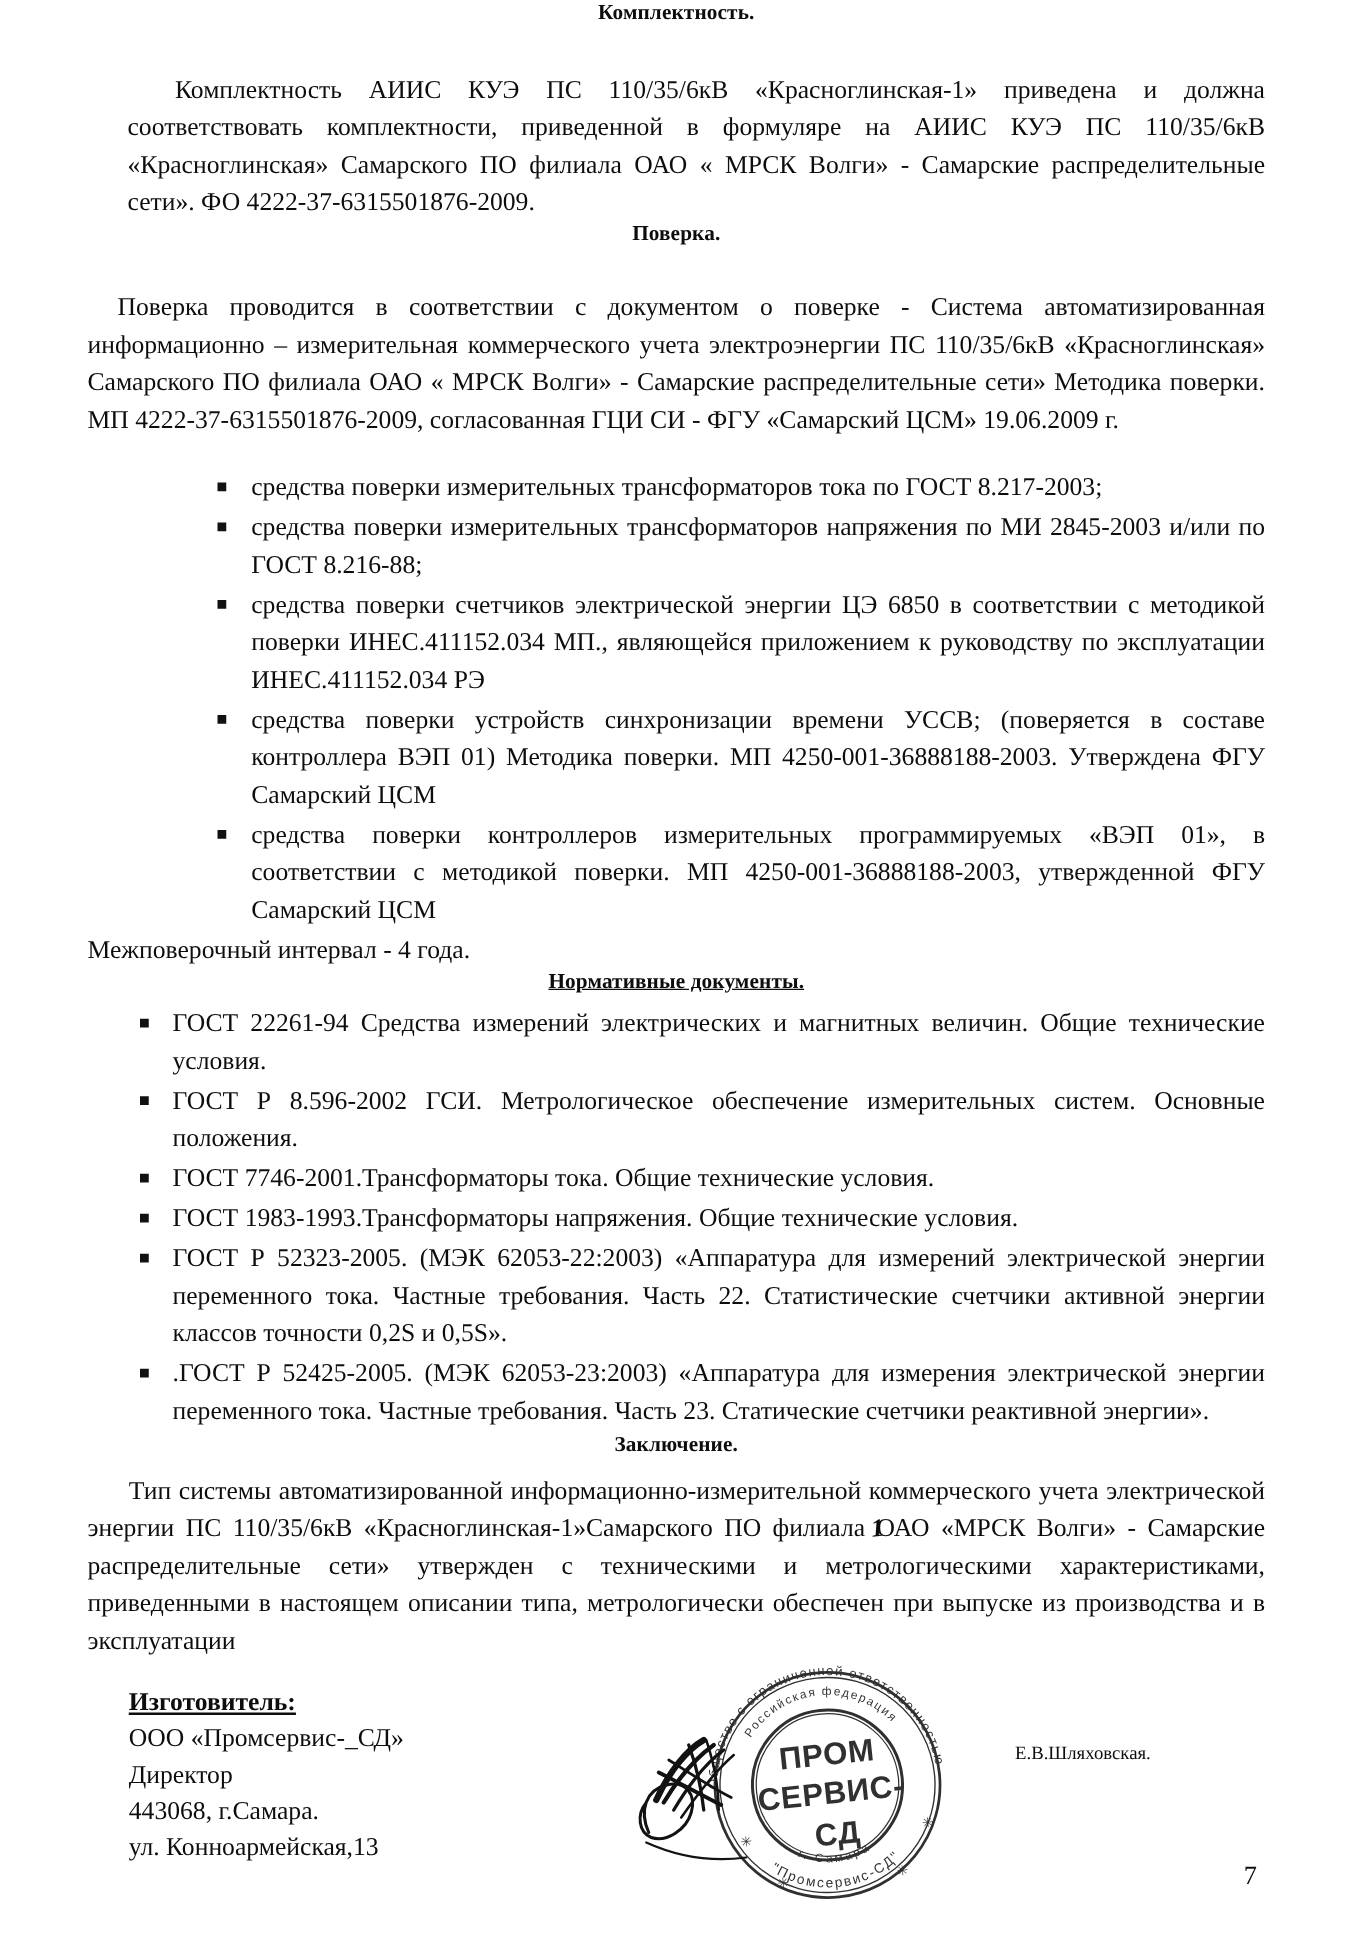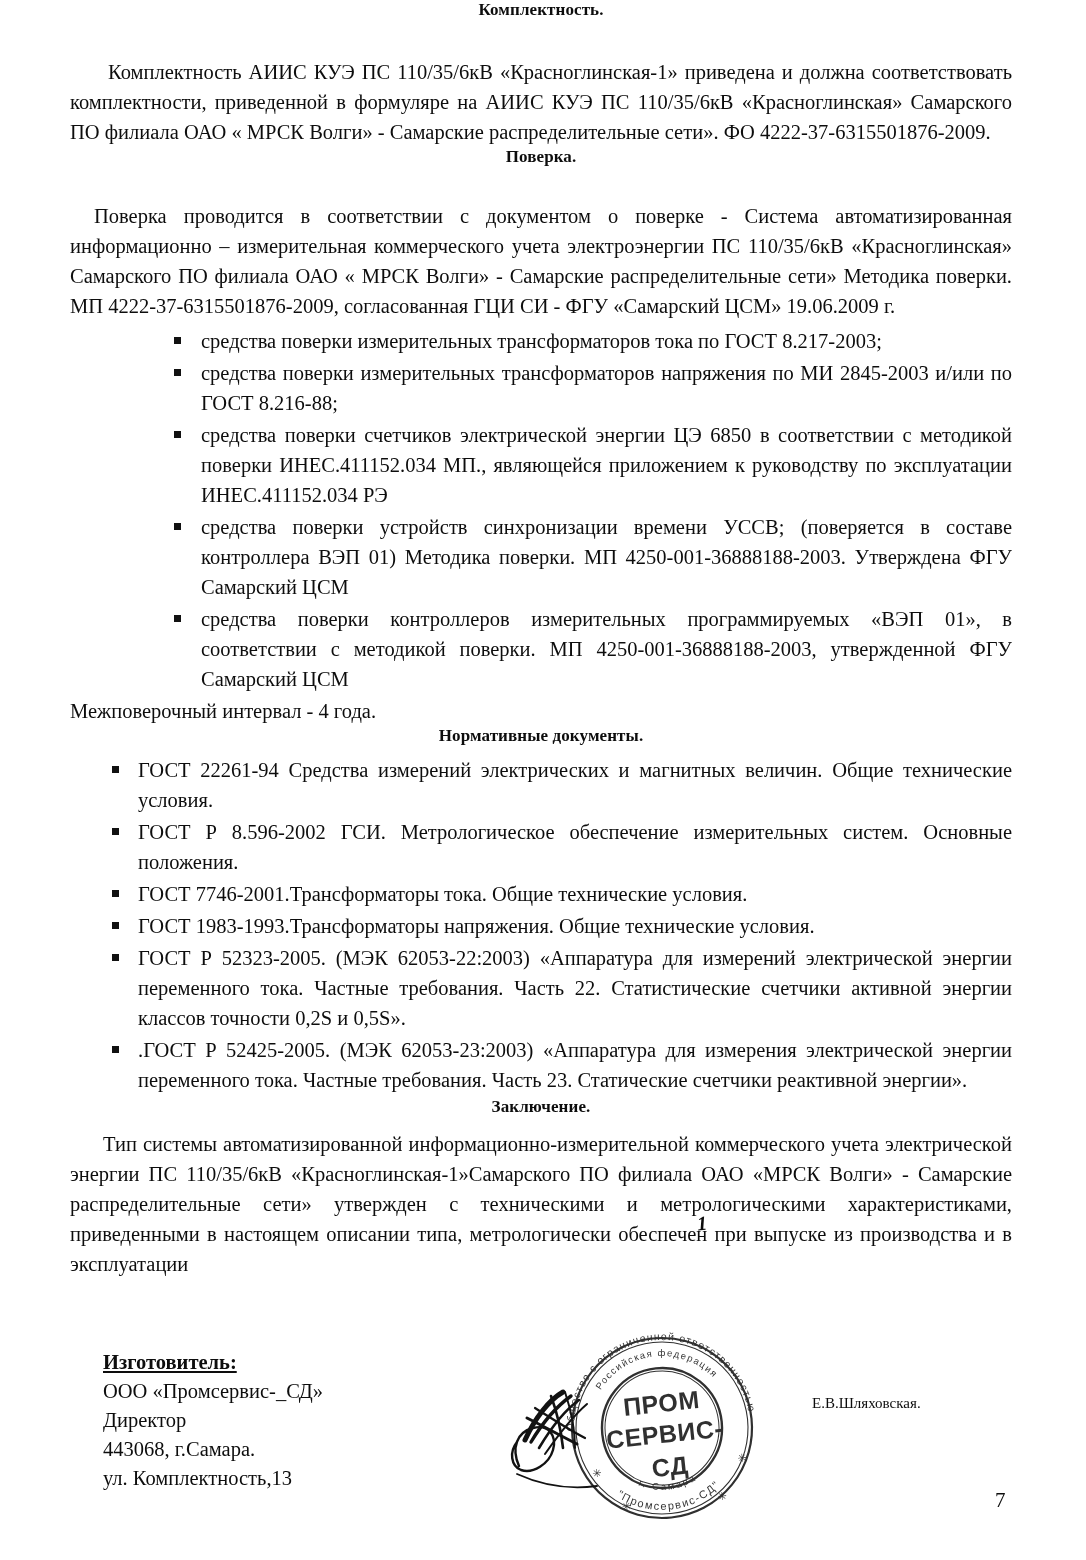--- a/index.html
+++ b/index.html
@@ -28,33 +28,33 @@
 
   h2.section-title {
     font-size: 17px;
     font-weight: bold;
     text-align: center;
     margin: 0;
     letter-spacing: 0.1px;
   }
   .t-komplektnost { margin-top: 9px; }
   .t-poverka      { margin-top: 40px; }
-  .t-normdocs     { margin-top: 14px; }
+  .t-normdocs     { margin-top: 14px; text-decoration: underline; }
   .t-zaklyuchenie { margin-top: 37px; }
 
   p.para {
     font-size: 20.5px;
     line-height: 30px;
     text-align: justify;
     text-justify: inter-word;
     margin: 0;
     text-indent: 38px;
     hyphens: none;
   }
-  p.p-komplektnost { margin-top: 37px; }
+  p.p-komplektnost { margin-top: 37px; margin-left: 32px; }
   p.p-poverka      { margin-top: 34px; text-indent: 24px; }
   p.p-zaklyuchenie { margin-top: 12px; text-indent: 33px; }
 
   p.para.nolast { text-align-last: left; }
 
   .interval-line {
     font-size: 20.5px;
     line-height: 30px;
     margin: 0 0 0 0;
     text-align: left;
@@ -78,21 +78,21 @@
     position: absolute;
     left: 0;
     top: 11px;
     width: 7px;
     height: 7px;
     background: #111;
     display: block;
   }
 
   
-  ul.list-a { margin-top: 5px; padding-left: 102px; }
+  ul.list-a { margin-top: 24px; padding-left: 102px; }
   ul.list-a li { padding-left: 29px; }
   ul.list-a li .bullet { left: 2px; }
 
   
   ul.list-b { margin-top: 9px; padding-left: 40px; }
   ul.list-b li { padding-left: 28px; }
   ul.list-b li .bullet { left: 2px; }
 
   
   .sig-block {
@@ -227,21 +227,21 @@
 
   </div>
 
   <div class="ins-one">1</div>
 
   <div class="sig-block">
     <div class="maker-label">Изготовитель:</div>
     <div>ООО «Промсервис-_СД»</div>
     <div>Директор</div>
     <div>443068, г.Самара.</div>
-    <div>ул. Комплектность,13</div>
+    <div>ул. Конноармейская,13</div>
   </div>
 
   <div class="sig-name">Е.В.Шляховская.</div>
 
   <div class="signature-scribble">
     <svg viewBox="0 0 170 120" width="170" height="120" aria-hidden="true">
       <g fill="none" stroke="#121212" stroke-linecap="round" stroke-linejoin="round">
         <path d="M14,88 C6,70 12,54 28,50 C44,46 52,58 48,72 C44,86 28,96 16,92 C6,88 4,74 12,64" stroke-width="2.4"></path>
         <path d="M20,62 C30,40 44,22 58,14" stroke-width="5"></path>
         <path d="M26,64 C38,44 52,28 66,18" stroke-width="3.4"></path>

